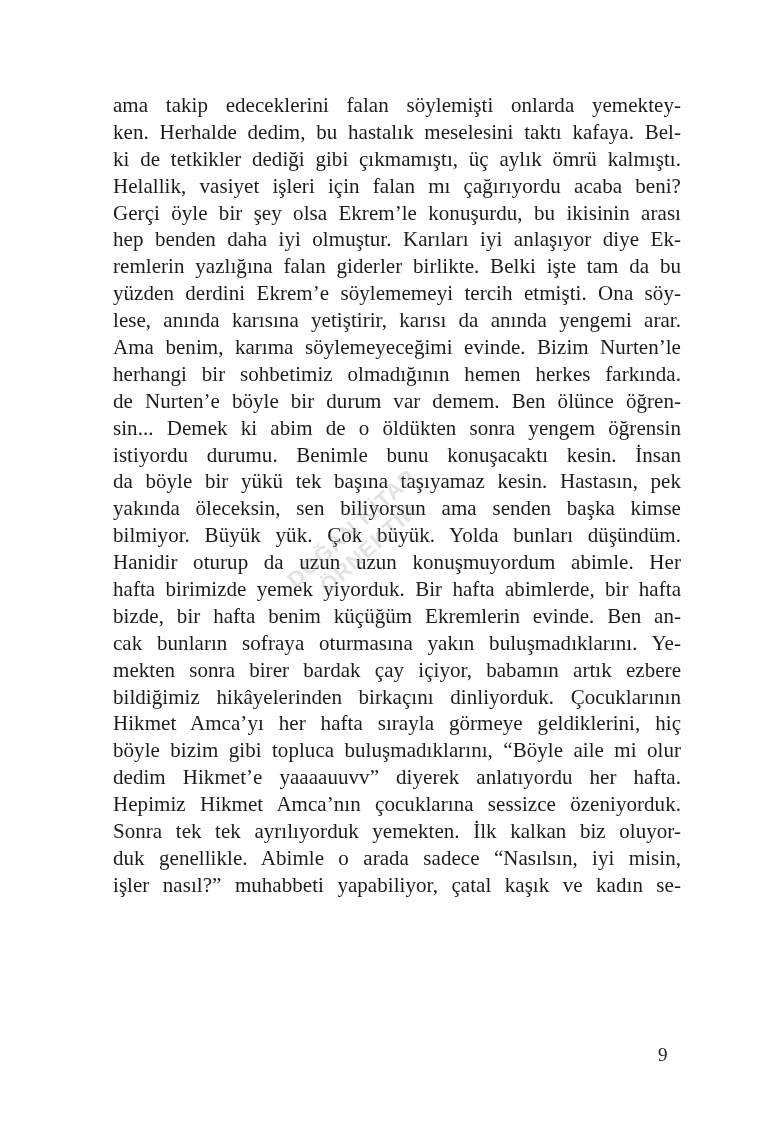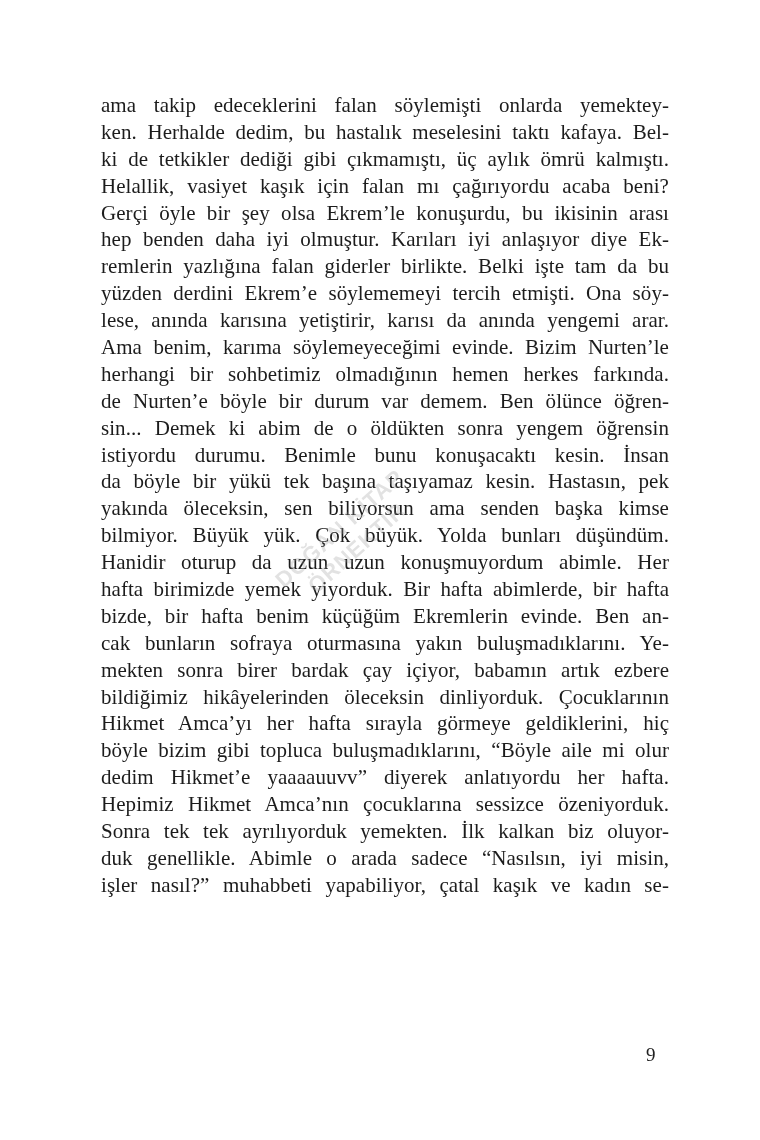--- a/index.html
+++ b/index.html
@@ -10,21 +10,21 @@
   body {
     width: 760px;
     height: 1140px;
     position: relative;
     overflow: hidden;
     font-family: "Liberation Serif", "DejaVu Serif", serif;
     color: #1c1c1c;
   }
   .page {
     position: absolute;
-    left: 0; top: 0;
+    left: 12px; top: 0;
     width: 636px;
     height: 1140px;
     background: #ffffff;
   }
   .text-block {
     position: absolute;
     left: 101px;
     top: 92px;
     width: 568px;
   }
@@ -68,40 +68,40 @@
   }
 </style>
 </head>
 <body>
 
 <div class="page">
   <div class="text-block">
     <span class="line">ama takip edeceklerini falan söylemişti onlarda yemektey-</span>
     <span class="line">ken. Herhalde dedim, bu hastalık meselesini taktı kafaya. Bel-</span>
     <span class="line">ki de tetkikler dediği gibi çıkmamıştı, üç aylık ömrü kalmıştı.</span>
-    <span class="line">Helallik, vasiyet kaşık için falan mı çağırıyordu acaba beni?</span>
+    <span class="line">Helallik, vasiyet işleri için falan mı çağırıyordu acaba beni?</span>
     <span class="line">Gerçi öyle bir şey olsa Ekrem’le konuşurdu, bu ikisinin arası</span>
     <span class="line">hep benden daha iyi olmuştur. Karıları iyi anlaşıyor diye Ek-</span>
     <span class="line">remlerin yazlığına falan giderler birlikte. Belki işte tam da bu</span>
     <span class="line">yüzden derdini Ekrem’e söylememeyi tercih etmişti. Ona söy-</span>
     <span class="line">lese, anında karısına yetiştirir, karısı da anında yengemi arar.</span>
     <span class="line">Ama benim, karıma söylemeyeceğimi evinde. Bizim Nurten’le</span>
     <span class="line">herhangi bir sohbetimiz olmadığının hemen herkes farkında.</span>
     <span class="line">de Nurten’e böyle bir durum var demem. Ben ölünce öğren-</span>
     <span class="line">sin... Demek ki abim de o öldükten sonra yengem öğrensin</span>
     <span class="line">istiyordu durumu. Benimle bunu konuşacaktı kesin. İnsan</span>
     <span class="line">da böyle bir yükü tek başına taşıyamaz kesin. Hastasın, pek</span>
     <span class="line">yakında öleceksin, sen biliyorsun ama senden başka kimse</span>
     <span class="line">bilmiyor. Büyük yük. Çok büyük. Yolda bunları düşündüm.</span>
     <span class="line">Hanidir oturup da uzun uzun konuşmuyordum abimle. Her</span>
     <span class="line">hafta birimizde yemek yiyorduk. Bir hafta abimlerde, bir hafta</span>
     <span class="line">bizde, bir hafta benim küçüğüm Ekremlerin evinde. Ben an-</span>
     <span class="line">cak bunların sofraya oturmasına yakın buluşmadıklarını. Ye-</span>
     <span class="line">mekten sonra birer bardak çay içiyor, babamın artık ezbere</span>
-    <span class="line">bildiğimiz hikâyelerinden öleceksin dinliyorduk. Çocuklarının</span>
+    <span class="line">bildiğimiz hikâyelerinden birkaçını dinliyorduk. Çocuklarının</span>
     <span class="line">Hikmet Amca’yı her hafta sırayla görmeye geldiklerini, hiç</span>
     <span class="line">böyle bizim gibi topluca buluşmadıklarını, “Böyle aile mi olur</span>
     <span class="line">dedim Hikmet’e yaaaauuvv” diyerek anlatıyordu her hafta.</span>
     <span class="line">Hepimiz Hikmet Amca’nın çocuklarına sessizce özeniyorduk.</span>
     <span class="line">Sonra tek tek ayrılıyorduk yemekten. İlk kalkan biz oluyor-</span>
     <span class="line">duk genellikle. Abimle o arada sadece “Nasılsın, iyi misin,</span>
     <span class="line last">işler nasıl?” muhabbeti yapabiliyor, çatal kaşık ve kadın se-</span>
   </div>
 
   <div class="watermark">

